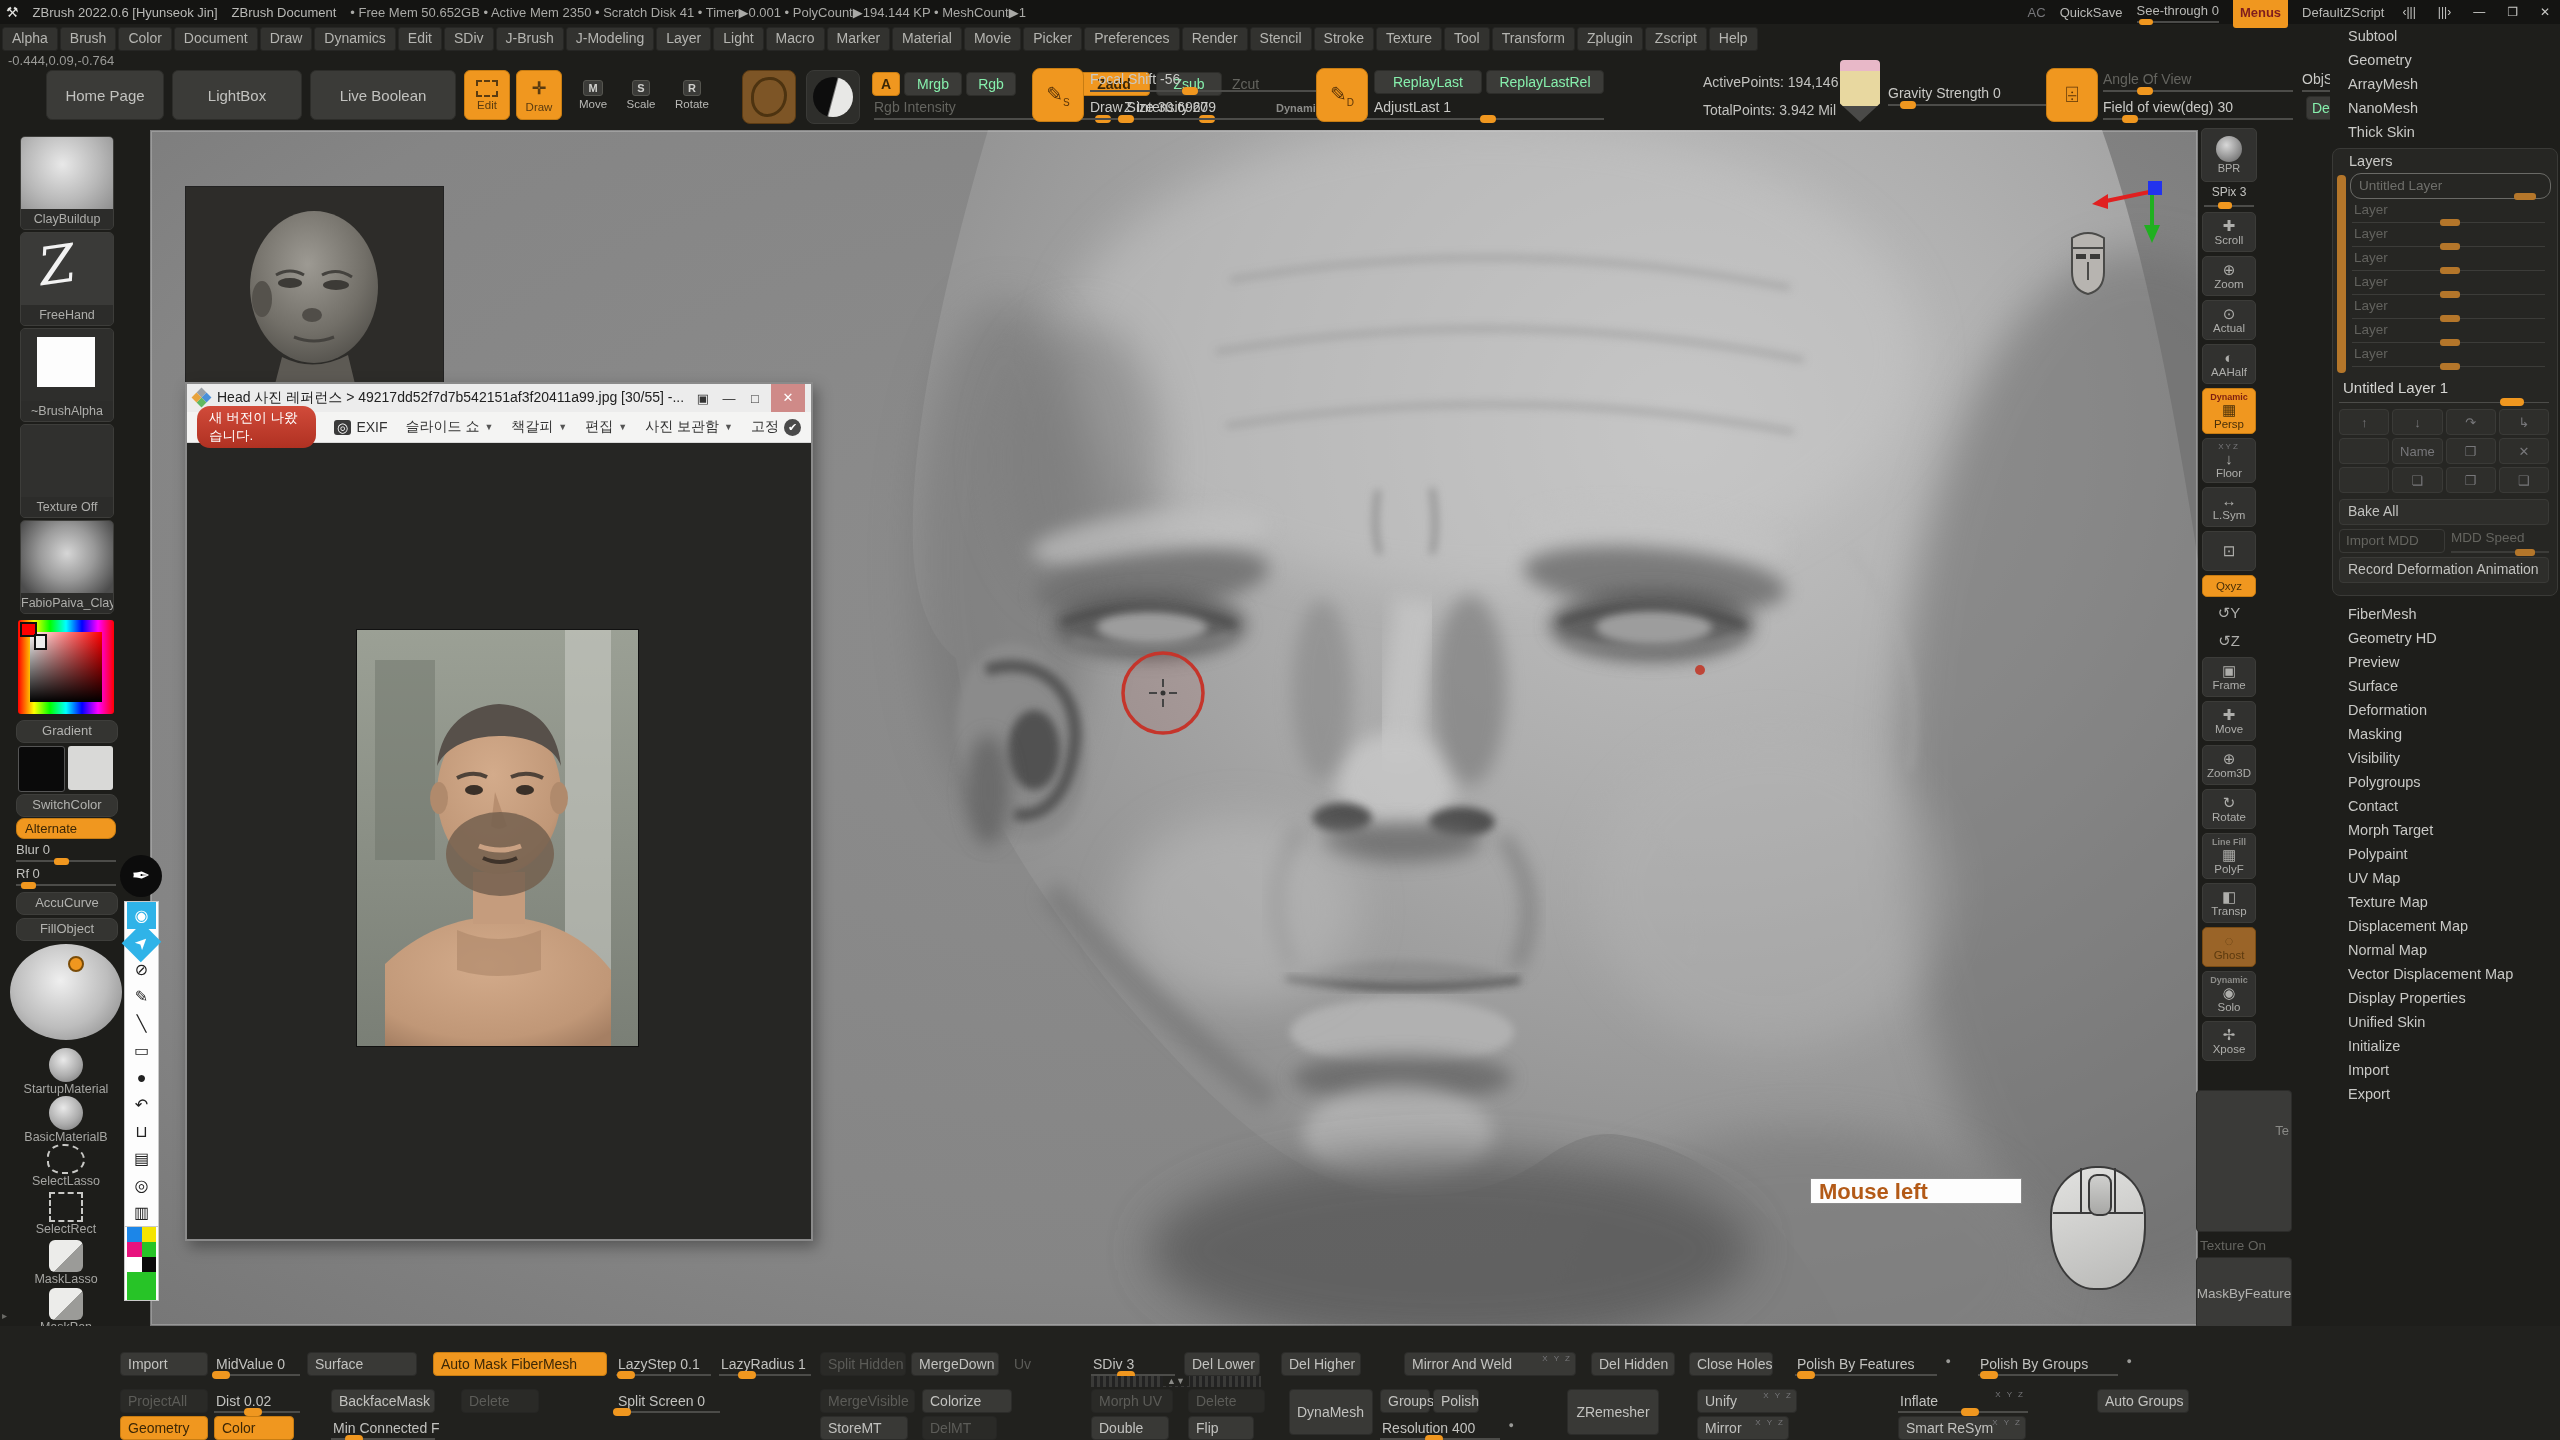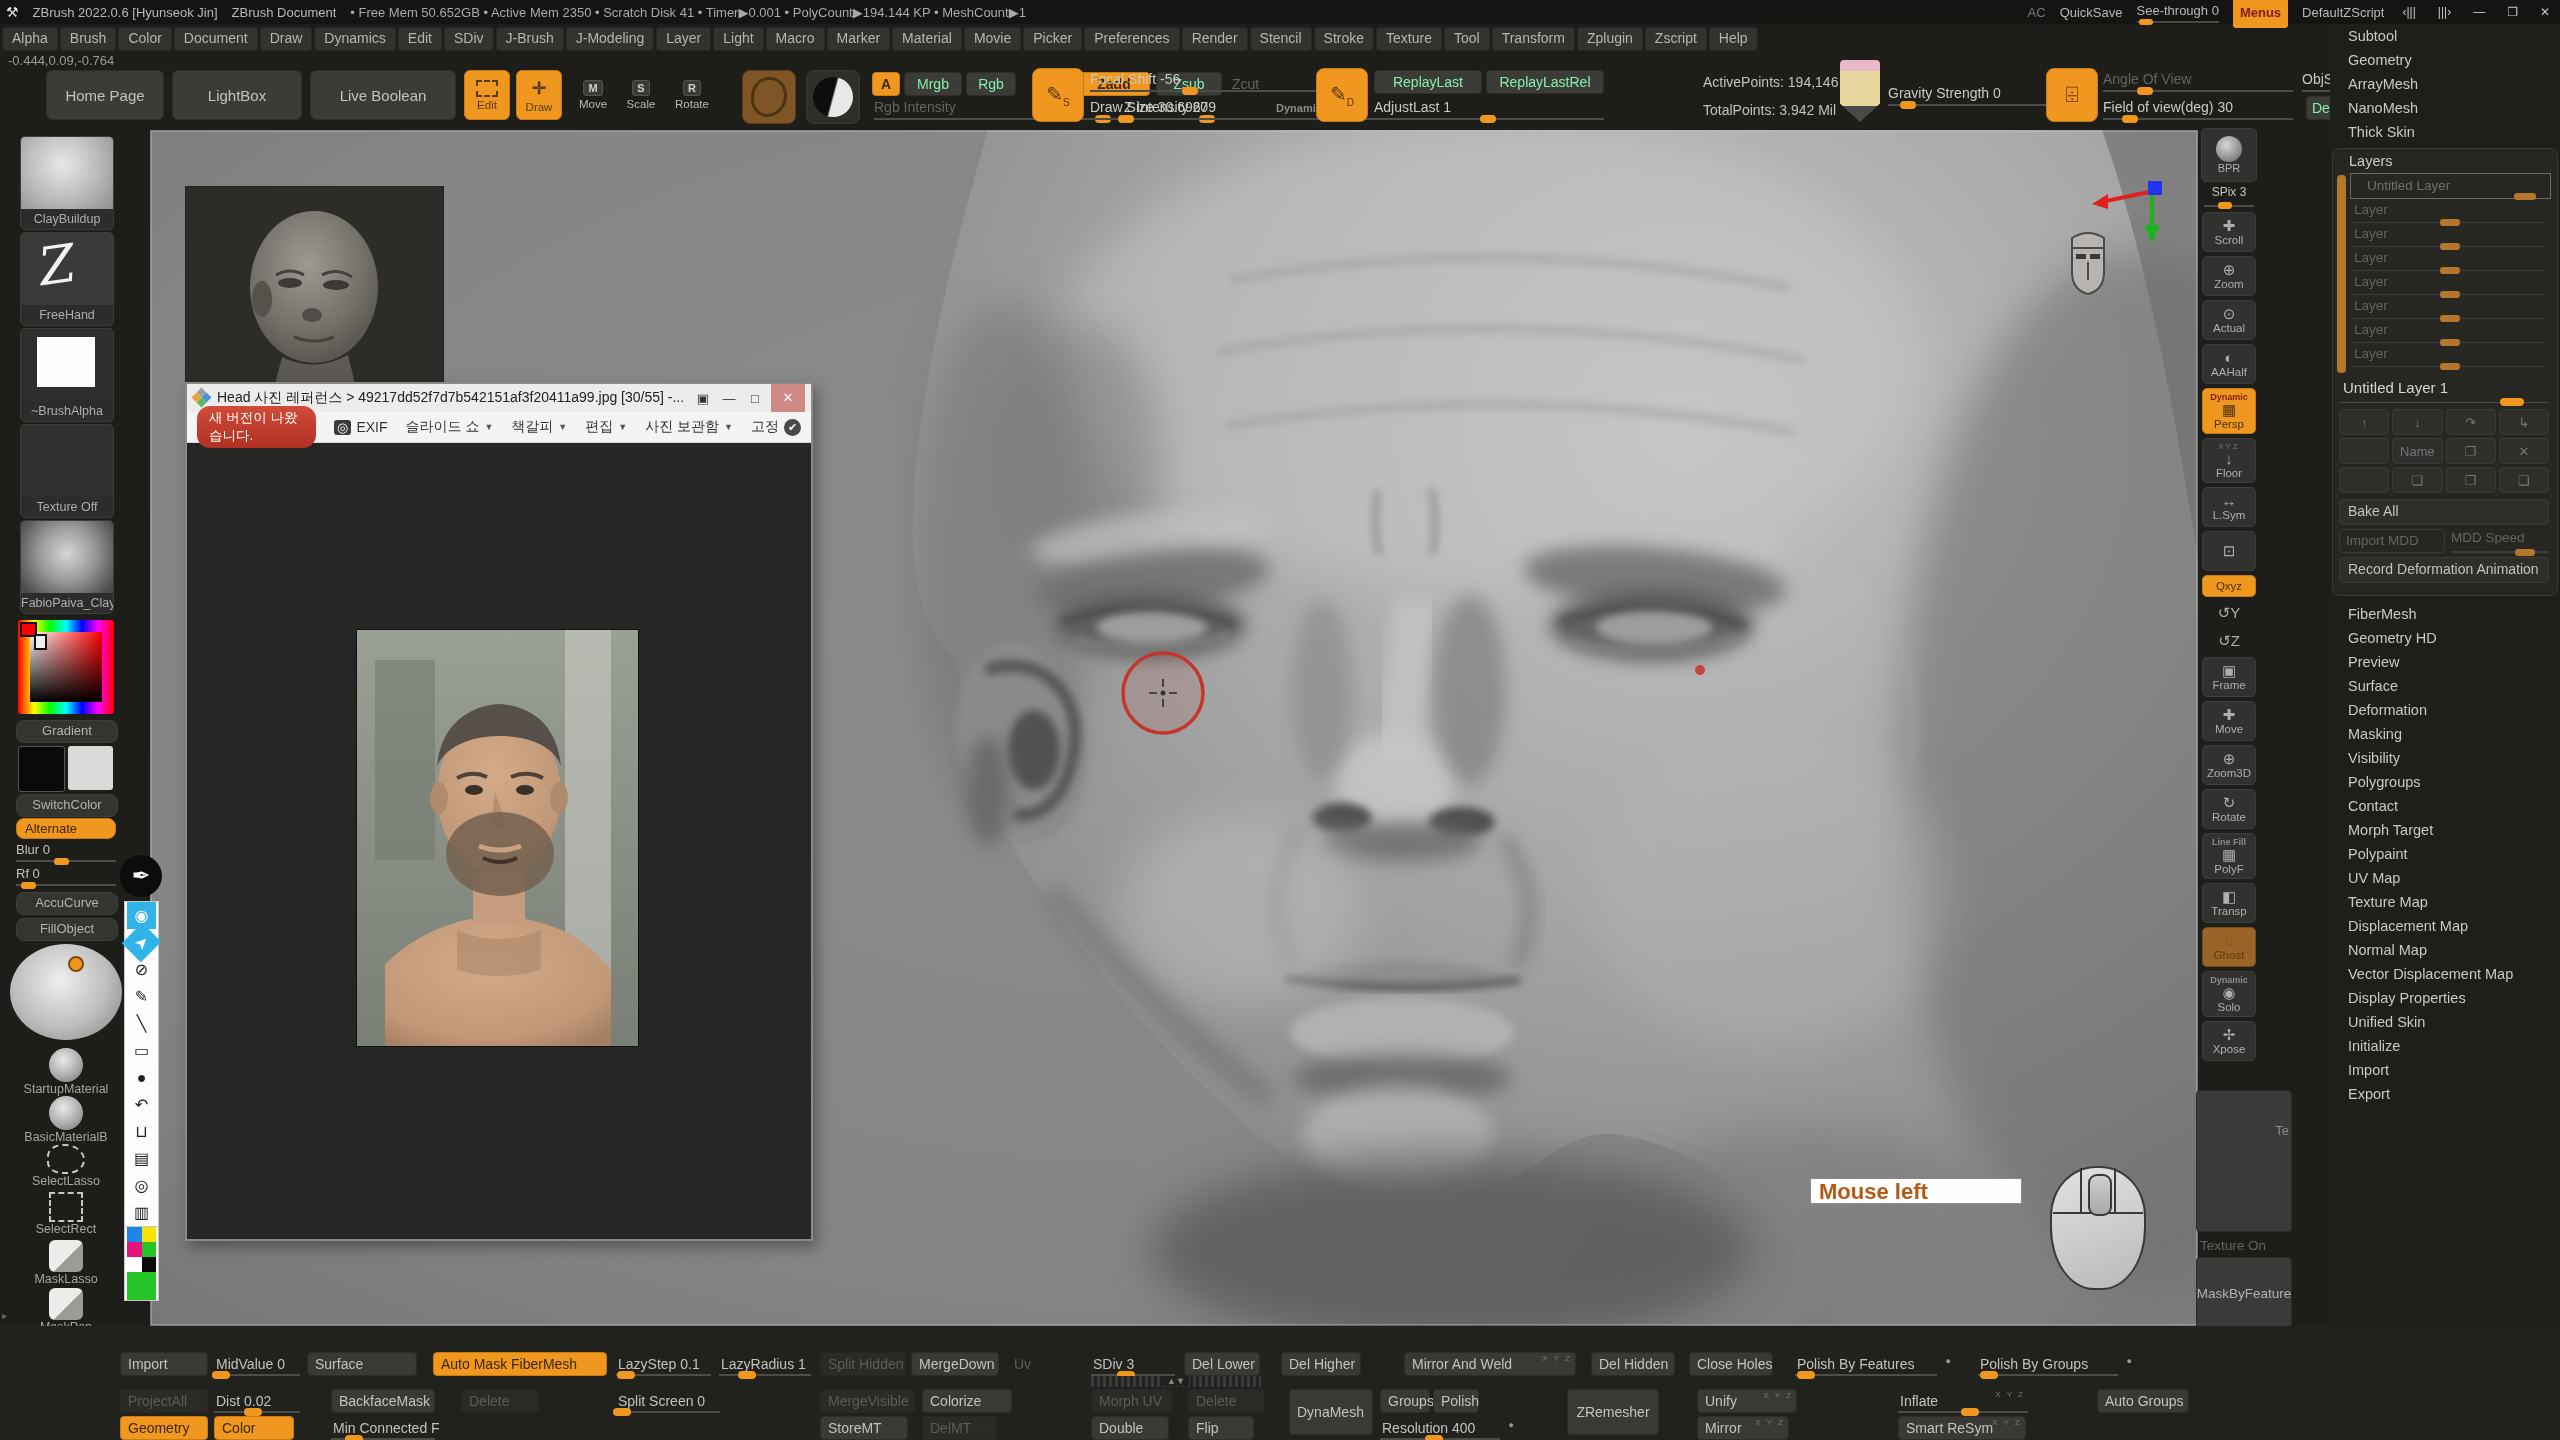--- a/index.html
+++ b/index.html
@@ -162,22 +162,22 @@
   #rsub .sslider{position:relative;width:94px;height:22px;color:#c2c2bf;font-size:13.5px;margin-top:6px;padding-left:4px;box-sizing:border-box;}
   #rsub .sslider .hd{position:absolute;left:2px;bottom:-3px;width:26px;height:8px;background:#f0971f;border-radius:4px;}
   
   #rpanel{position:absolute;left:2330px;top:24px;width:230px;height:1416px;background:#1e1e1b;}
   .sec-row{height:24px;line-height:24px;padding-left:18px;color:#c9c9c6;font-size:14.5px;}
   #layers-box{margin:4px 2px 6px 2px;background:#262623;border:1px solid #3a3a37;border-radius:8px;padding:4px 6px 8px 4px;}
   #layers-box .hdr{color:#c9c9c6;font-size:14.5px;padding-left:12px;margin-bottom:4px;}
   #layers-inner{display:flex;gap:4px;}
   .vbar{width:9px;height:198px;background:#b4762a;border-radius:4px;flex:none;margin-top:2px;}
   #layer-list{flex:1;}
-  .newlayer{border:1px solid #6a6a66;border-radius:0;height:24px;position:relative;color:#6f6f6b;font-size:13.5px;
-    line-height:23px;padding-left:16px;margin-bottom:2px;}
+  .newlayer{border:1px solid #6a6a66;border-radius:11px;height:24px;position:relative;color:#6f6f6b;font-size:13.5px;
+    line-height:23px;padding-left:8px;margin-bottom:2px;}
   .newlayer .hd{position:absolute;right:14px;bottom:-2px;width:22px;height:7px;background:#b4762a;border-radius:3px;}
   .lrow{position:relative;height:24px;color:#62625e;font-size:13.5px;line-height:18px;padding-left:4px;}
   .lrow .trk{position:absolute;left:2px;right:6px;bottom:2px;height:1px;background:#3c3c39;}
   .lrow .hd{position:absolute;left:45%;bottom:-1px;width:20px;height:7px;background:#b4762a;border-radius:3px;}
   .curlayer{position:relative;height:26px;color:#d6d6d3;font-size:15px;line-height:22px;padding-left:6px;margin-top:4px;}
   .curlayer .trk{position:absolute;left:2px;right:2px;bottom:0;height:1px;background:#4c4c49;}
   .curlayer .hd{position:absolute;left:76%;bottom:-3px;width:24px;height:8px;background:#f0971f;border-radius:4px;}
   #layer-grid{display:grid;grid-template-columns:repeat(4,1fr);gap:3px;margin:6px 2px 6px 2px;}
   #layer-grid div{height:24px;background:#2e2e2b;border:1px solid #3a3a37;border-radius:4px;color:#77777a;font-size:13px;
     display:flex;align-items:center;justify-content:center;}

